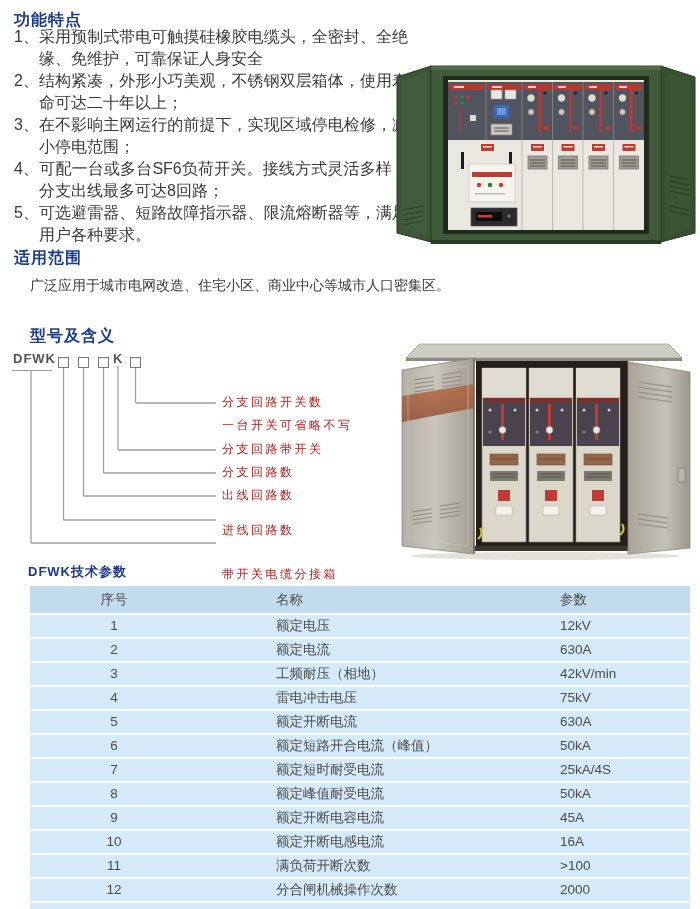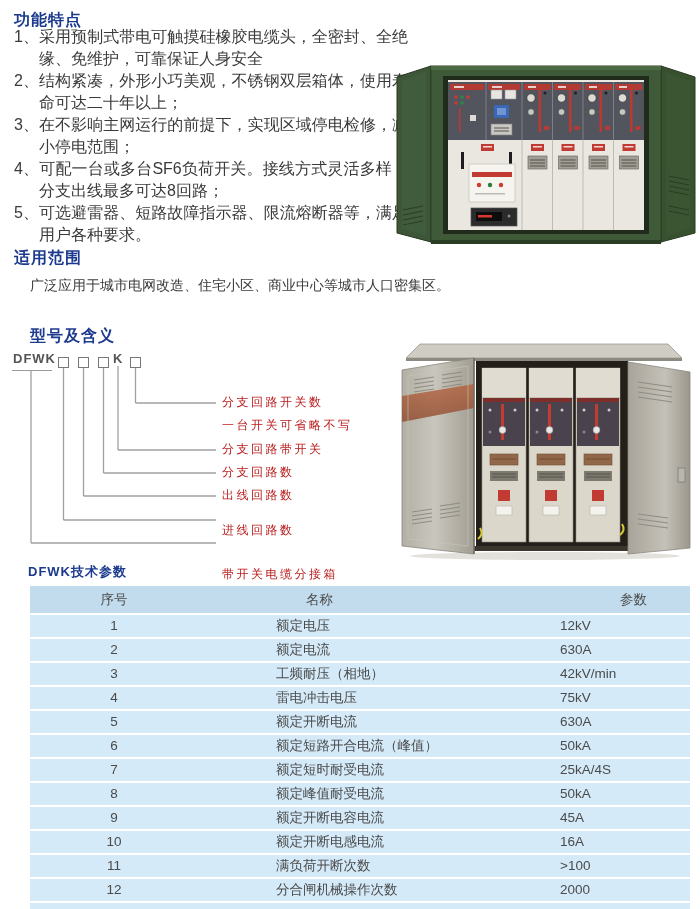--- a/index.html
+++ b/index.html
@@ -26,21 +26,21 @@
   
   .model-prefix { font-size:13px; color:#555; letter-spacing:1px; font-weight:bold; }
   .model-box { position:absolute; width:11px; height:11px; border:1.5px solid #777; background:#fff; }
   .model-k { position:absolute; font-size:13px; color:#555; font-weight:bold; }
   .model-underline { position:absolute; width:40px; border-top:1.5px solid #9a9a9a; }
   .diag-label { position:absolute; left:222px; font-size:12px; color:#b91c1c; letter-spacing:2.5px; white-space:nowrap; }
 
   
   .spec-table { width:660px; font-size:13.5px; color:#4b4b4b; }
   .tr { display:grid; grid-template-columns:198px 237px 225px; }
-  .tr.head { background:#c2dcee; border-bottom:2px solid #fff;gap:30px; }
+  .tr.head { background:#c2dcee; border-bottom:2px solid #fff; }
   .tr.head > div { line-height:27px; height:27px; }
   .tr.body { background:#d4eaf8; border-bottom:2px solid #fff; }
   .tr.body > div { line-height:22px; height:22px; }
   .c1 { text-align:center; padding-right:30px; }
   .c2 { padding-left:48px; }
   .c3 { padding-left:95px; }
   .row-sliver { width:660px; height:8px; background:#d4eaf8; }
 
   svg { display:block; }
 </style>

